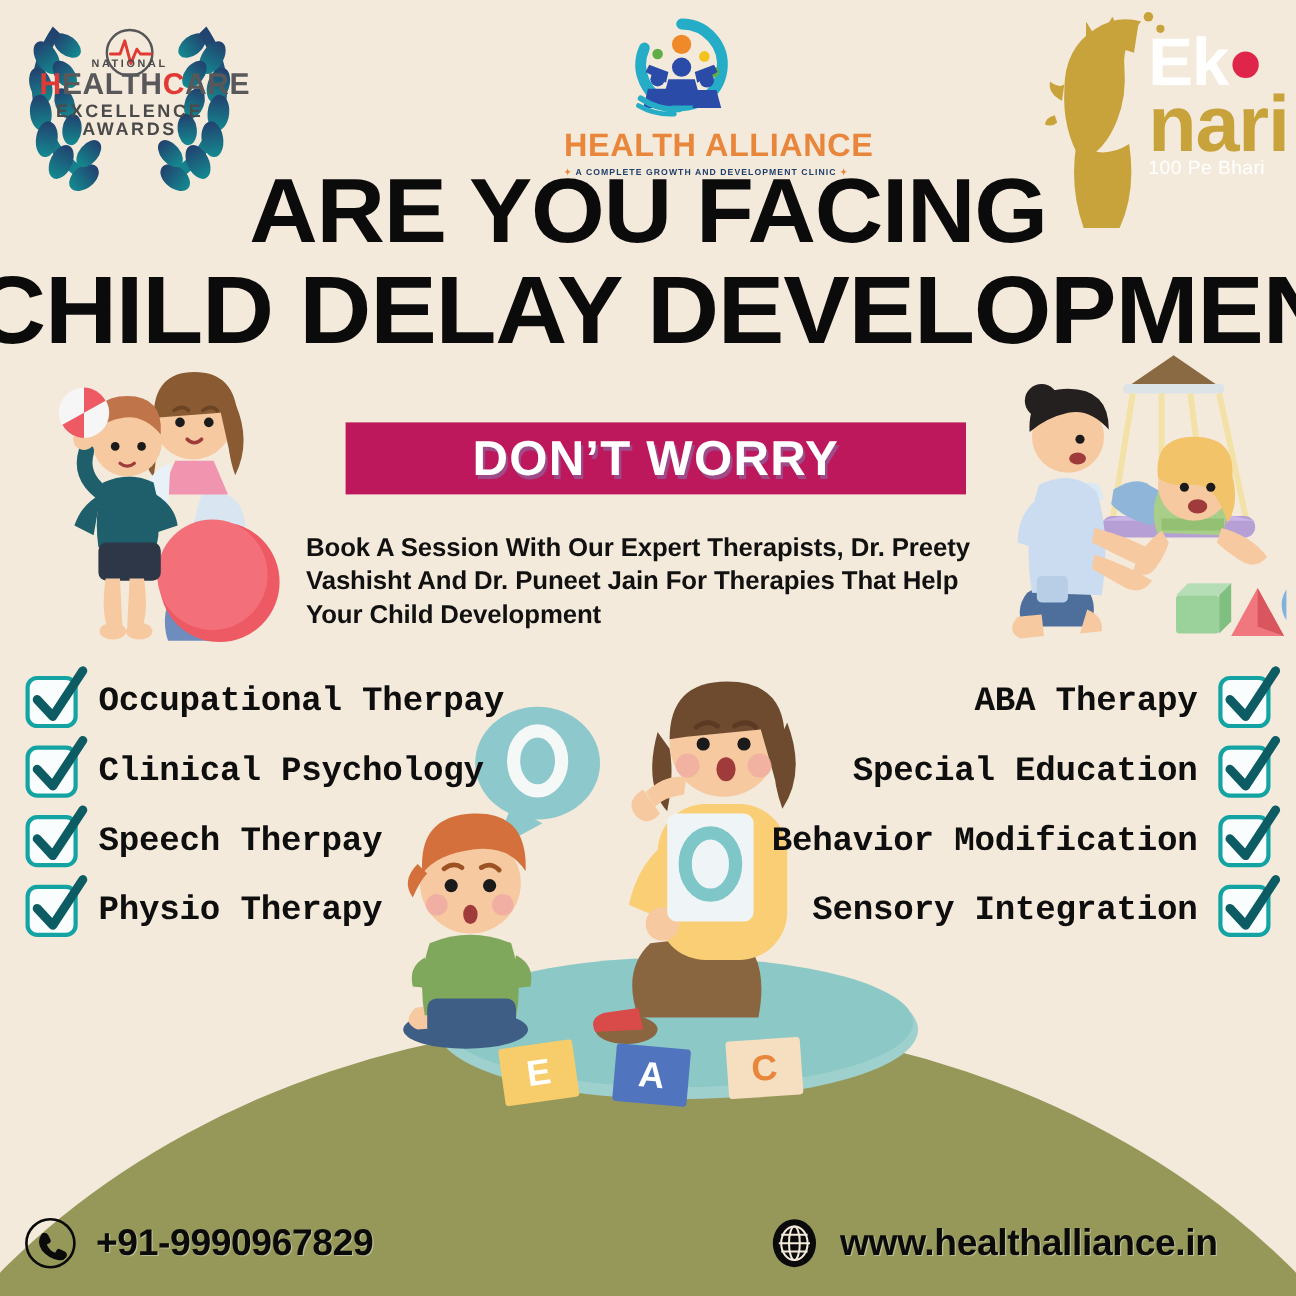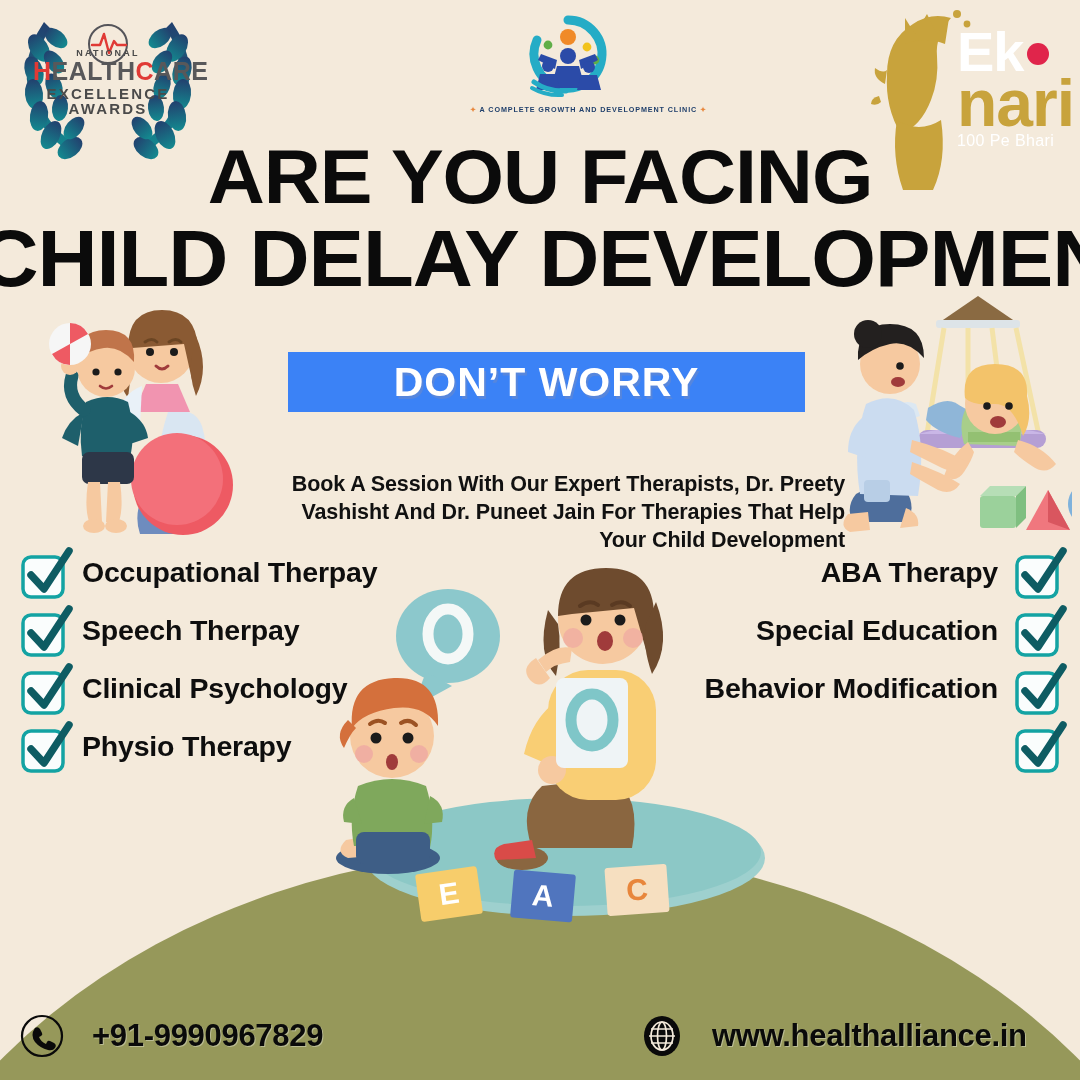--- a/index.html
+++ b/index.html
@@ -50,45 +50,45 @@
     font-weight:700; color:#0b0b0b; line-height:.97;
     font-size:76px; letter-spacing:-1px;
     transform:scaleX(1.04); transform-origin:center;
     white-space:nowrap;
   }
   .hl-line.l2{ font-size:80px; margin-top:6px; }
 
   
   .worry-band{
     position:absolute; left:288px; top:352px; width:517px; height:60px;
-    background:#3b82f6; display:flex; align-items:center; justify-content:center;
+    background:#be185d; display:flex; align-items:center; justify-content:center;
   }
   .worry-txt{
     font-size:41px; font-weight:700; color:#ffffff; letter-spacing:1px;
     text-shadow:2px 3px 0 rgba(120,140,190,.45);
   }
   .blurb{
-    position:absolute; left:255px; top:443px; width:590px; text-align:right;
-    font-size:21.5px; font-weight:700; color:#111; line-height:1.30; letter-spacing:-.1px;margin-top:28px;
+    position:absolute; left:255px; top:443px; width:590px; text-align:left;
+    font-size:21.5px; font-weight:700; color:#111; line-height:1.30; letter-spacing:-.1px;
   }
 
   
   .svc{ position:absolute; top:556px; }
   .svc.left{ left:22px; }
   .svc.right{ right:22px; }
-  .svc-row{ display:flex; align-items:flex-start; height:57px; margin-bottom:1px; }
+  .svc-row{ display:flex; align-items:center; height:57px; margin-bottom:1px;font-family:Liberation Mono, monospace; }
   .svc.right .svc-row{ justify-content:flex-end; }
   .svc-label{ font-size:28.5px; font-weight:700; color:#0e0e0e; letter-spacing:-.2px; white-space:nowrap; }
   .svc.left .svc-label{ margin-left:18px; }
   .svc.right .svc-label{ margin-right:18px; }
   .cbox{ position:relative; width:42px; height:42px; flex:0 0 42px; }
   .cbox svg{ position:absolute; left:-4px; top:-10px; width:56px; height:56px; overflow:visible; }
 
   
-  .contact{ position:absolute; bottom:22px; display:flex; align-items:center; gap:28px; }
+  .contact{ position:absolute; bottom:22px; display:flex; align-items:center; gap:16px; }
   .contact.phone{ left:20px; }
   .contact.web{ left:640px; }
   .c-ico{ width:44px; height:44px; flex:0 0 44px; }
   .c-txt{ font-size:31px; font-weight:700; color:#0a0a0a; letter-spacing:-.3px; white-space:nowrap;
           text-shadow:1px 1px 0 rgba(255,255,255,.35); }
 
   
   .ill{ position:absolute; }
   .ill-left{ left:28px; top:292px; width:235px; height:250px; }
   .ill-right{ right:8px; top:282px; width:240px; height:262px; }
@@ -221,20 +221,21 @@
       <path d="M49 52h22l6 22h-34z" fill="#2B4BA8"></path>
       <path d="M71 46l16 -6 3 6 -17 9z" fill="#2B4BA8"></path>
       <path d="M49 46l-16 -6 -3 6 17 9z" fill="#2B4BA8"></path>
       <circle cx="40" cy="52" r="6" fill="#2B4BA8"></circle>
       <path d="M32 60h16l4 16h-24z" fill="#2B4BA8"></path>
       <circle cx="81" cy="53" r="6" fill="#2B4BA8"></circle>
       <path d="M73 61h16l4 15h-24z" fill="#2B4BA8"></path>
       <path d="M26 68q14 10 32 9" fill="none" stroke="#25ACC6" stroke-width="5" stroke-linecap="round"></path>
       <path d="M24 74q14 8 30 7" fill="none" stroke="#25ACC6" stroke-width="4" stroke-linecap="round"></path>
     </svg>
+    <div class="ha-word">HEALTH ALLIANCE</div>
     <div class="ha-tag">
       <span class="dia">✦</span>
       <span>A COMPLETE GROWTH AND DEVELOPMENT CLINIC</span>
       <span class="dia">✦</span>
     </div>
   </div>
 
   <div class="ek-logo">
     <svg viewBox="0 0 235 190" width="235" height="190">
       <g fill="#C8A33C">
@@ -357,38 +358,38 @@
       </span>
       <span class="svc-label">Occupational Therpay</span>
     </div>
     <div class="svc-row">
       <span class="cbox">
         <svg viewBox="0 0 56 56">
           <rect x="5" y="11" width="40" height="40" rx="8" fill="#FAFDFD" stroke="#13A3A3" stroke-width="3.5"></rect>
           <path d="M13 29l13 14L51 5" fill="none" stroke="#0E5C63" stroke-width="7.5" stroke-linecap="round" stroke-linejoin="round"></path>
         </svg>
       </span>
+      <span class="svc-label">Clinical Psychology</span>
+    </div>
+    <div class="svc-row">
+      <span class="cbox">
+        <svg viewBox="0 0 56 56">
+          <rect x="5" y="11" width="40" height="40" rx="8" fill="#FAFDFD" stroke="#13A3A3" stroke-width="3.5"></rect>
+          <path d="M13 29l13 14L51 5" fill="none" stroke="#0E5C63" stroke-width="7.5" stroke-linecap="round" stroke-linejoin="round"></path>
+        </svg>
+      </span>
       <span class="svc-label">Speech Therpay</span>
     </div>
     <div class="svc-row">
       <span class="cbox">
         <svg viewBox="0 0 56 56">
           <rect x="5" y="11" width="40" height="40" rx="8" fill="#FAFDFD" stroke="#13A3A3" stroke-width="3.5"></rect>
           <path d="M13 29l13 14L51 5" fill="none" stroke="#0E5C63" stroke-width="7.5" stroke-linecap="round" stroke-linejoin="round"></path>
         </svg>
       </span>
-      <span class="svc-label">Clinical Psychology</span>
-    </div>
-    <div class="svc-row">
-      <span class="cbox">
-        <svg viewBox="0 0 56 56">
-          <rect x="5" y="11" width="40" height="40" rx="8" fill="#FAFDFD" stroke="#13A3A3" stroke-width="3.5"></rect>
-          <path d="M13 29l13 14L51 5" fill="none" stroke="#0E5C63" stroke-width="7.5" stroke-linecap="round" stroke-linejoin="round"></path>
-        </svg>
-      </span>
       <span class="svc-label">Physio Therapy</span>
     </div>
   </div>
 
   <div class="svc right">
     <div class="svc-row">
       <span class="svc-label">ABA Therapy</span>
       <span class="cbox">
         <svg viewBox="0 0 56 56">
           <rect x="5" y="11" width="40" height="40" rx="8" fill="#FAFDFD" stroke="#13A3A3" stroke-width="3.5"></rect>
@@ -408,20 +409,21 @@
     <div class="svc-row">
       <span class="svc-label">Behavior Modification</span>
       <span class="cbox">
         <svg viewBox="0 0 56 56">
           <rect x="5" y="11" width="40" height="40" rx="8" fill="#FAFDFD" stroke="#13A3A3" stroke-width="3.5"></rect>
           <path d="M13 29l13 14L51 5" fill="none" stroke="#0E5C63" stroke-width="7.5" stroke-linecap="round" stroke-linejoin="round"></path>
         </svg>
       </span>
     </div>
     <div class="svc-row">
+      <span class="svc-label">Sensory Integration</span>
       <span class="cbox">
         <svg viewBox="0 0 56 56">
           <rect x="5" y="11" width="40" height="40" rx="8" fill="#FAFDFD" stroke="#13A3A3" stroke-width="3.5"></rect>
           <path d="M13 29l13 14L51 5" fill="none" stroke="#0E5C63" stroke-width="7.5" stroke-linecap="round" stroke-linejoin="round"></path>
         </svg>
       </span>
     </div>
   </div>
 
   <div class="contact phone">

